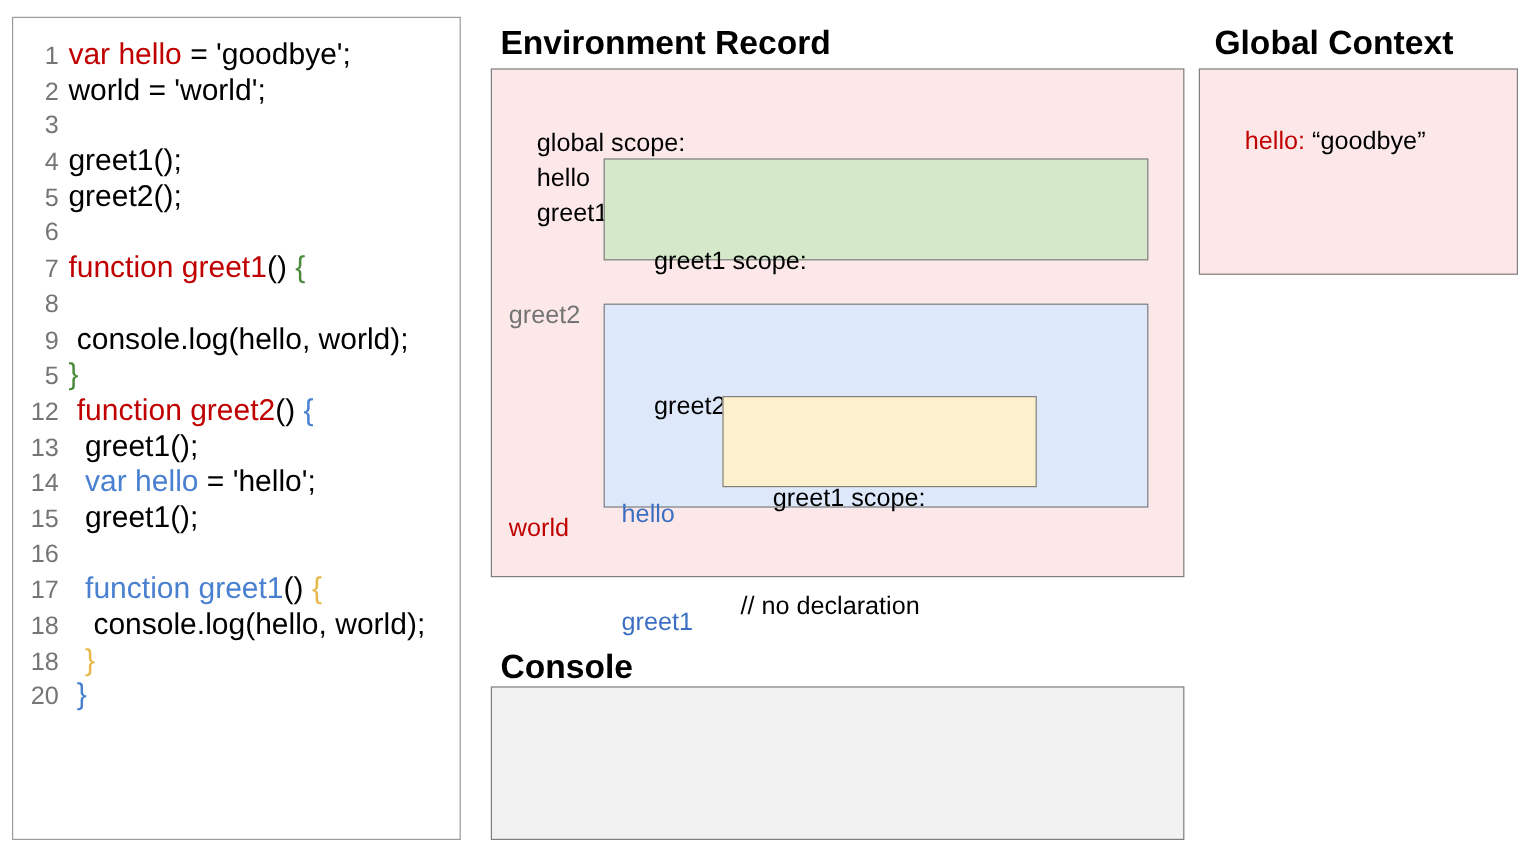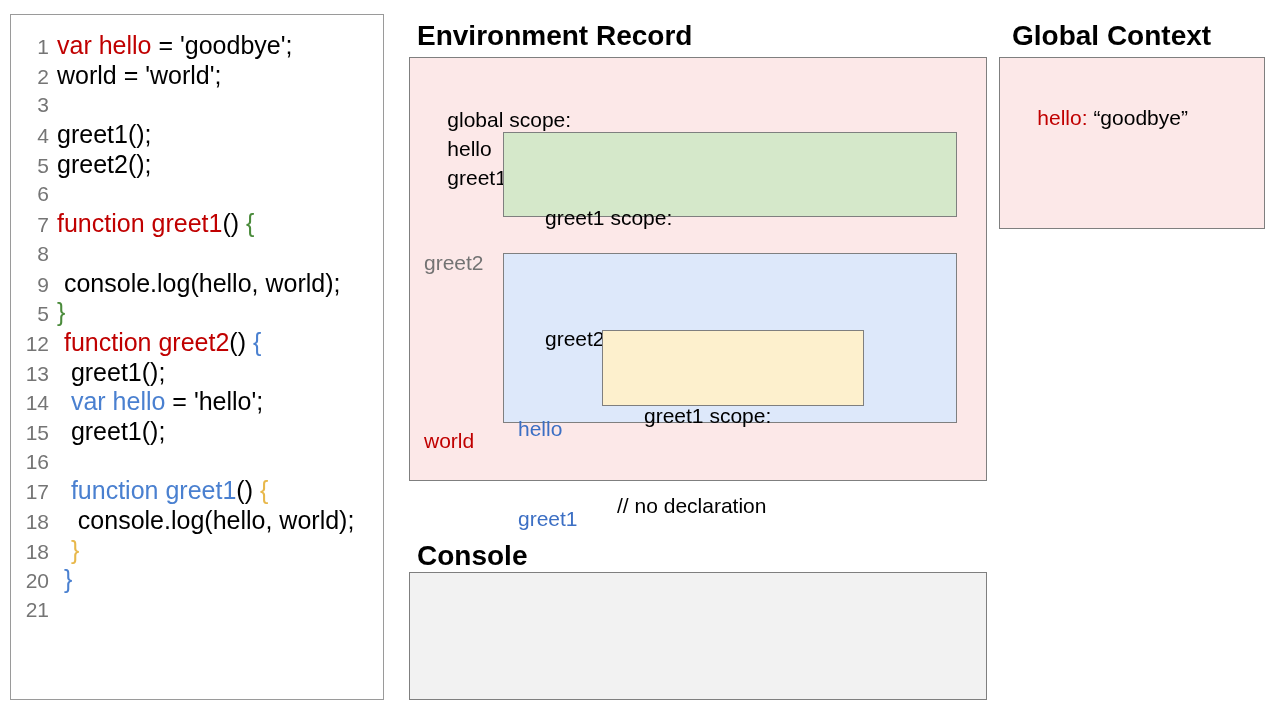--- a/index.html
+++ b/index.html
@@ -191,21 +191,20 @@
       <div class="code-line"><span class="ln">5</span><span class="code-text"><span class="tok-green">}</span></span></div>
       <div class="code-line"><span class="ln">12</span><span class="code-text"><span class="tok-black"> </span><span class="tok-red">function greet2</span><span class="tok-black">() </span><span class="tok-blue">{</span></span></div>
       <div class="code-line"><span class="ln">13</span><span class="code-text"><span class="tok-black">  greet1();</span></span></div>
       <div class="code-line"><span class="ln">14</span><span class="code-text"><span class="tok-black">  </span><span class="tok-blue">var hello</span><span class="tok-black"> = 'hello';</span></span></div>
       <div class="code-line"><span class="ln">15</span><span class="code-text"><span class="tok-black">  greet1();</span></span></div>
       <div class="code-line"><span class="ln">16</span><span class="code-text"><span class="tok-black"></span></span></div>
       <div class="code-line"><span class="ln">17</span><span class="code-text"><span class="tok-black">  </span><span class="tok-blue">function greet1</span><span class="tok-black">() </span><span class="tok-orange">{</span></span></div>
       <div class="code-line"><span class="ln">18</span><span class="code-text"><span class="tok-black">   console.log(hello, world);</span></span></div>
       <div class="code-line"><span class="ln">18</span><span class="code-text"><span class="tok-black">  </span><span class="tok-orange">}</span></span></div>
       <div class="code-line"><span class="ln">20</span><span class="code-text"><span class="tok-black"> </span><span class="tok-blue">}</span></span></div>
-      <div class="code-line"><span class="ln">21</span><span class="code-text"><span class="tok-black"></span></span></div>
     </div>
 </div>
 
 <div class="section-title" id="env-title">Environment Record</div>
 
 <div class="box" id="env-box">
 
   <div id="global-scope-text">
     <span class="label">global scope:</span>
     <span class="var-red">hello</span>

